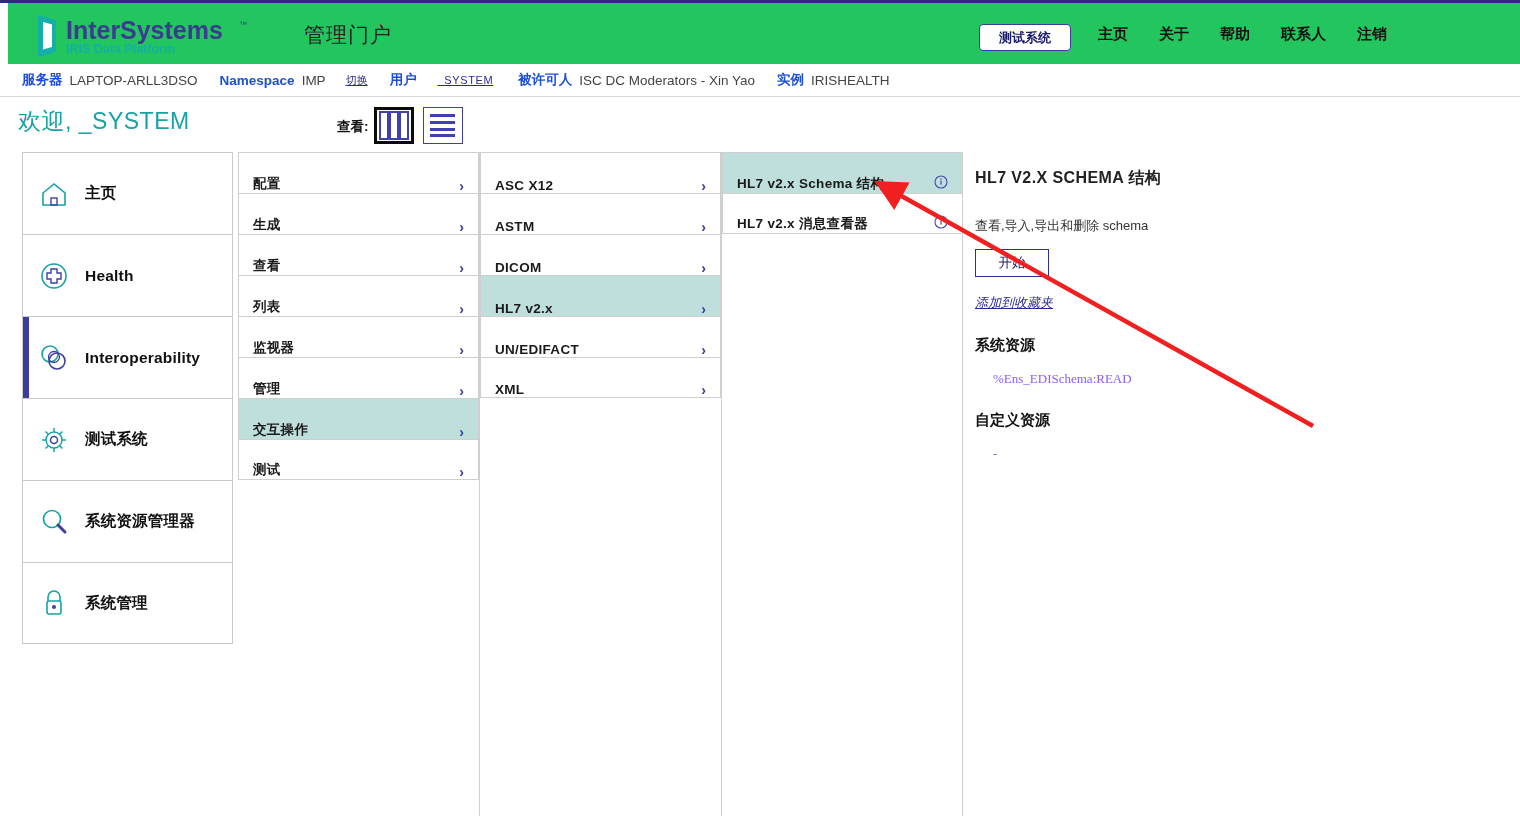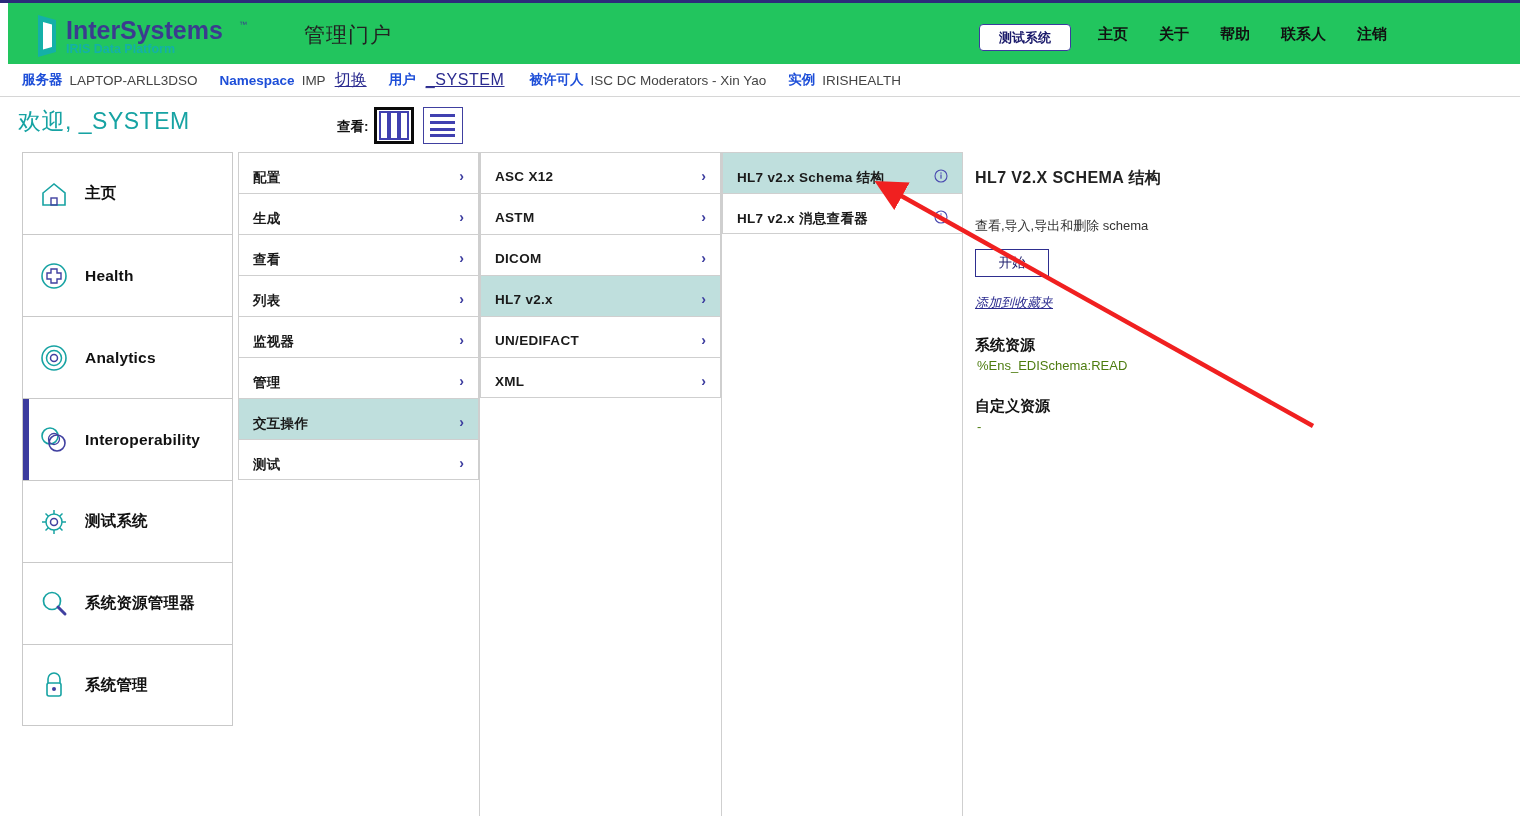--- a/index.html
+++ b/index.html
@@ -42,22 +42,22 @@
     font-size:15px; font-weight:bold; color:#111;
     text-decoration:none; cursor:pointer; white-space:nowrap;
   }
 
   
   .crumbs { position:absolute; top:68px; left:22px; height:24px; display:flex; align-items:center; }
   .crumb-key { font-size:13.5px; font-weight:bold; color:#1d4ed8; margin-right:7px; white-space:nowrap; }
   .crumb-val { font-size:13.5px; color:#444; margin-right:22px; white-space:nowrap; }
   .crumb-val.nogap { margin-right:9px; }
   .crumb-link {
-    font-size:16px; color:#2b2b8f; text-decoration:underline;
-    margin-right:22px; cursor:pointer; white-space:nowrap;
+    font-size:11px; color:#2b2b8f; text-decoration:underline;
+    margin-right:22px; cursor:pointer; white-space:nowrap;margin-left:11px;
   }
   .crumb-link.user {
     letter-spacing:.6px; padding:0 3px;
   }
 
   .hdr-divider { position:absolute; top:96px; left:0; width:1520px; height:1px; background:#d6d6d6; }
 
   
   .welcome {
     position:absolute; left:18px; top:106px;
@@ -90,22 +90,22 @@
 
   
   .menu-col { position:absolute; top:152px; }
   #menu1 { left:238px; width:241px; }
   #menu2 { left:480px; width:241px; }
   #menu3 { left:722px; width:241px; }
 
   .menu-item {
     position:relative; height:41px;
     border:1px solid #cfcfcf; border-bottom:none;
-    background:#fff; display:flex; align-items:flex-start;
-    padding:16px 14px; cursor:pointer;
+    background:#fff; display:flex; align-items:flex-end;
+    padding:0 14px; cursor:pointer;
   }
   .menu-item:last-child { border-bottom:1px solid #cfcfcf; }
   .menu-item.hl { background:#bfdfdd; }
   .menu-text { font-size:13.5px; font-weight:bold; color:#1a1a1a; letter-spacing:.3px; flex:1; }
   .chev { color:#3b3b9e; font-size:14px; font-weight:bold; line-height:1; }
   .info-ico { color:#4a4ab0; }
 
   
   .detail { position:absolute; left:975px; top:168px; width:400px; }
   .detail-title { font-size:16px; font-weight:bold; color:#222; letter-spacing:.4px; margin:0 0 28px 0; }
@@ -114,21 +114,21 @@
     width:74px; height:28px; border:1.6px solid #2e2e8f; background:#fff;
     color:#1b1b6b; font-size:13.5px; display:flex; align-items:center; justify-content:center;
     cursor:pointer; margin-bottom:16px;
   }
   .detail-link {
     display:inline-block; font-size:13px; color:#2b2b8f;
     text-decoration:underline; cursor:pointer;font-style:italic;
   }
   .detail-section { margin-top:24px; }
   .detail-h { font-size:15px; font-weight:bold; color:#111; margin:0 0 3px 0; }
-  .detail-v { font-size:13px; color:#4d7c0f; margin:0; padding-left:2px; }
+  .detail-v { font-size:13px; color:#8b5cf6; margin:16px; padding-left:2px;font-family:Liberation Serif, serif; }
   .assign-wrap { margin-top:30px; }
 
   
   .arrow-svg { position:absolute; left:0; top:0; width:1520px; height:816px; pointer-events:none; }
 </style>
 </head>
 <body>
 
 <div id="root">
 
@@ -215,30 +215,20 @@
     <div class="side-item">
       <span class="side-ico">
         <svg width="30" height="30" viewBox="0 0 30 30">
             <circle cx="15" cy="15" r="12" fill="none" stroke="#17a3a3" stroke-width="1.6"></circle>
             <path d="M12 8 h6 v4 h4 v6 h-4 v4 h-6 v-4 h-4 v-6 h4 Z" fill="none" stroke="#4040a0" stroke-width="1.4"></path>
           </svg>
       </span>
       <span class="side-label">Health</span>
     </div>
 
-    <div class="side-item">
-      <span class="side-ico">
-        <svg width="30" height="30" viewBox="0 0 30 30">
-            <circle cx="15" cy="15" r="12" fill="none" stroke="#17a3a3" stroke-width="1.6"></circle>
-            <circle cx="15" cy="15" r="7.5" fill="none" stroke="#17a3a3" stroke-width="1.5"></circle>
-            <circle cx="15" cy="15" r="3.5" fill="none" stroke="#4040a0" stroke-width="1.5"></circle>
-          </svg>
-      </span>
-      <span class="side-label">Analytics</span>
-    </div>
 
     <div class="side-item active">
       <span class="side-ico">
         <svg width="34" height="32" viewBox="0 0 34 32">
             <circle cx="13" cy="12" r="8" fill="none" stroke="#17a3a3" stroke-width="1.6"></circle>
             <circle cx="20" cy="19" r="8" fill="none" stroke="#4040a0" stroke-width="1.6"></circle>
             <circle cx="17" cy="15" r="5.5" fill="none" stroke="#4040a0" stroke-width="1.3"></circle>
           </svg>
       </span>
       <span class="side-label">Interoperability</span>

